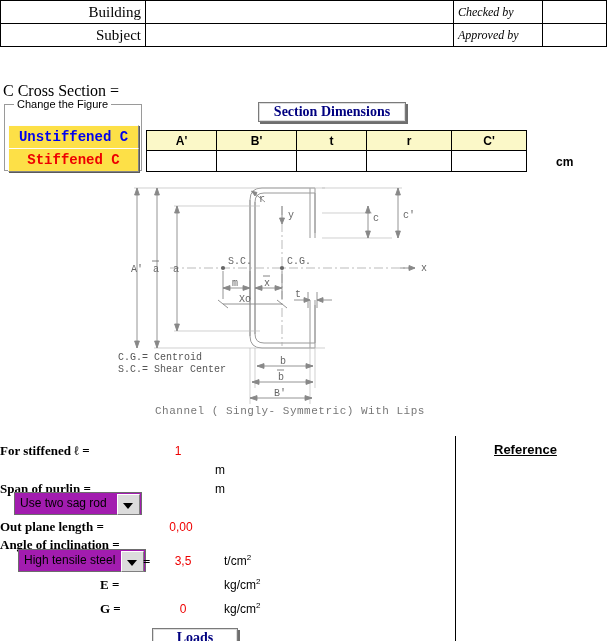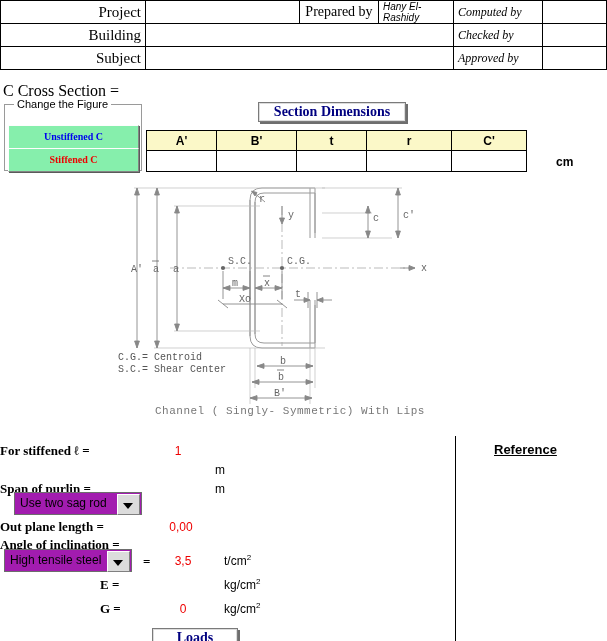--- a/index.html
+++ b/index.html
@@ -19,26 +19,26 @@
   .hdr .pb{font-family:"Liberation Serif",serif;font-size:14px;text-align:center;}
 
   
   .ccs{position:absolute;left:3px;top:82px;font-size:16px;font-family:"Liberation Serif",serif;}
 
   
   .grp{position:absolute;left:4px;top:104px;width:136px;height:65px;
        border:1px solid #9a9a9a;}
   .grp-cap{position:absolute;left:14px;top:98px;background:#fff;padding:0 3px;
        font-family:"Liberation Sans",sans-serif;font-size:11px;color:#000;}
-  .btn3d{position:absolute;background:#86efac;
+  .btn3d{position:absolute;background:#fde047;
        border-top:1px solid #fdfdfd;border-left:1px solid #fdfdfd;
        border-right:1px solid #848484;border-bottom:1px solid #848484;
        box-shadow:1px 1px 0 #5a5a5a;
-       text-align:center;font-family:Liberation Serif, serif;
-       font-weight:bold;font-size:10px;line-height:22px;cursor:pointer;}
+       text-align:center;font-family:Liberation Mono, monospace;
+       font-weight:bold;font-size:14px;line-height:22px;cursor:pointer;}
   #btnUnst{left:8px;top:125px;width:129px;height:22px;color:#0000ee;}
   #btnSt{left:8px;top:148px;width:129px;height:22px;color:#ee0000;}
 
   
   .secdim{position:absolute;left:258px;top:102px;width:146px;height:18px;
        background:#ffffff;border:1px solid #7a7a7a;
        box-shadow:inset 0 0 0 1px #dcdcdc, 2px 2px 0 #6e6e6e;
        color:#000080;font-family:"Liberation Serif",serif;font-weight:bold;
        font-size:14px;text-align:center;line-height:18px;cursor:pointer;}
 
@@ -93,28 +93,20 @@
 <table class="hdr">
   <colgroup>
     <col style="width:145px">
       <col style="width:154px">
       <col style="width:79px">
     <col style="width:75px">
       <col style="width:89px">
       <col style="width:64px">
   </colgroup>
   <tbody>
-      <tr>
-    <td class="lbl">Project</td>
-    <td></td>
-    <td class="pb">Prepared by</td>
-    <td class="italsm">Hany El-Rashidy</td>
-    <td class="ital">Computed by</td>
-    <td></td>
-  </tr>
   <tr>
     <td class="lbl">Building</td>
     <td colspan="3"></td>
     <td class="ital">Checked by</td>
     <td></td>
   </tr>
   <tr>
     <td class="lbl">Subject</td>
     <td colspan="3"></td>
     <td class="ital">Approved by</td>
@@ -328,21 +320,21 @@
     <span class="txt">Use two sag rod</span>
     <span class="arw"></span>
   </div>
 
   <div class="rlbl" style="left:0;top:87px;width:150px;">Out plane length  =</div>
   <div class="rval" style="left:156px;top:88px;width:50px;text-align:center;">0,00</div>
 
   <div class="rlbl" style="left:0;top:105px;width:150px;">Angle of inclination =</div>
   <div class="rval" style="left:158px;top:106px;width:50px;"></div>
 
-  <div class="sel" style="left:4px;top:117px;width:126px;text-decoration:underline;">
+  <div class="sel" style="left:18px;top:117px;width:126px;text-decoration:underline;">
     <span class="txt">High tensile steel</span>
     <span class="arw"></span>
   </div>
   <div class="rlbl" style="left:143px;top:122px;width:12px;">=</div>
   <div class="rval" style="left:158px;top:122px;width:50px;">3,5</div>
   <div class="runit" style="left:224px;top:121px;"><span>t/cm</span><sup>2</sup></div>
 
   <div class="rlbl" style="left:100px;top:145px;width:50px;">E =</div>
   <div class="rval" style="left:158px;top:146px;width:50px;"></div>
   <div class="runit" style="left:224px;top:145px;"><span>kg/cm</span><sup>2</sup></div>

